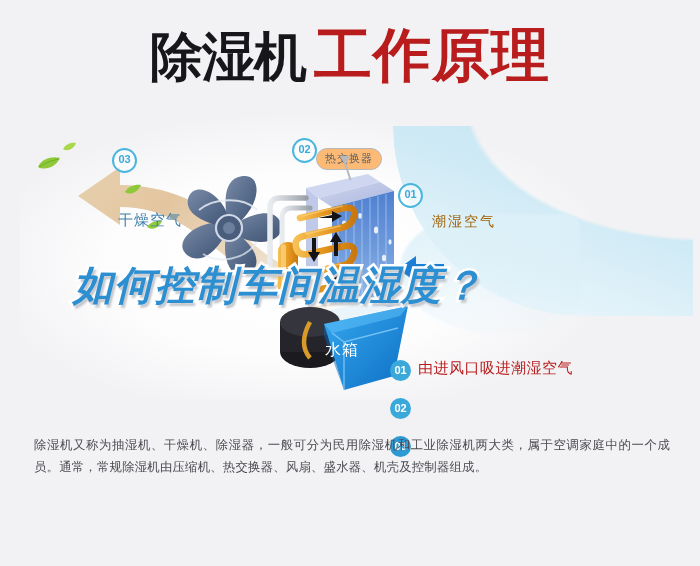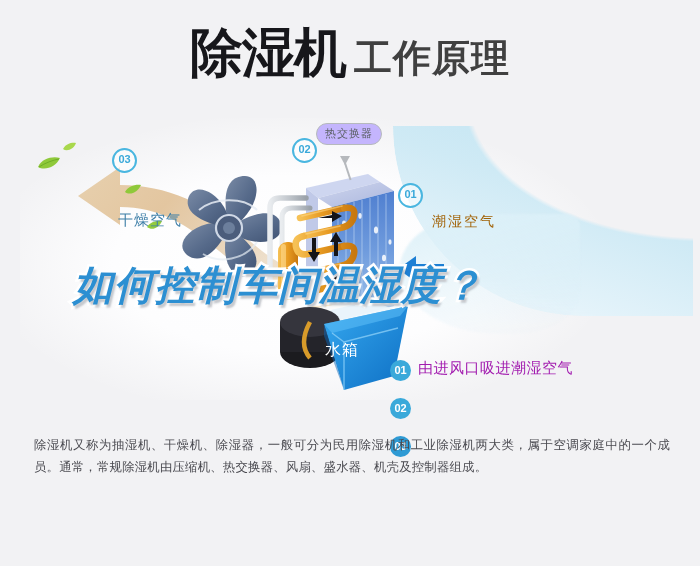--- a/index.html
+++ b/index.html
@@ -18,21 +18,21 @@
     text-align:center;white-space:nowrap;
     line-height:1;
   }
   .title-a{
     font-family:"DejaVu Sans","Liberation Sans",sans-serif;
     font-size:53px;font-weight:700;color:#17171b;
     letter-spacing:-1px;vertical-align:baseline;text-align:right;
   }
   .title-b{
     font-family:"Liberation Sans","DejaVu Sans",sans-serif;
-    font-size:38px;font-weight:700;color:#404040;
+    font-size:58px;font-weight:700;color:#b91c1c;
     letter-spacing:1px;margin-left:8px;vertical-align:baseline;
   }
 
   
   .stage{position:absolute;left:0;top:118px;width:700px;height:282px;}
 
   
   .stage-glow{
     position:absolute;left:20px;top:0;width:660px;height:282px;
     background:radial-gradient(ellipse 62% 70% at 42% 52%,#ffffff 0%,#fdfdfe 45%,rgba(248,248,250,0) 78%);
@@ -78,23 +78,23 @@
   }
   .lbl{
     position:absolute;white-space:nowrap;
     font-family:"DejaVu Sans","Liberation Sans",sans-serif;
   }
   .lbl-dry{left:118px;top:93px;font-size:15px;color:#3e7fa8;letter-spacing:1px;}
   .lbl-humid{left:432px;top:95px;font-size:14px;color:#a16207;letter-spacing:2px;}
   .lbl-tank{left:325px;top:222px;font-size:16px;color:#ffffff;letter-spacing:1px;}
 
   .callout{
-    position:absolute;left:316px;top:5px;
+    position:absolute;left:316px;top:30px;
     padding:2px 8px 3px;border:1.6px solid #b6b9bd;border-radius:11px;
-    background:#c4b5fd;color:#5b6066;font-size:11px;letter-spacing:1px;
+    background:#fdba74;color:#5b6066;font-size:11px;letter-spacing:1px;
     font-family:"DejaVu Sans","Liberation Sans",sans-serif;white-space:nowrap;
   }
   .callout-tail{
     position:absolute;left:340px;top:38px;width:0;height:0;
     border-left:5px solid transparent;border-right:5px solid transparent;
     border-top:9px solid #b6b9bd;
   }
   .callout-line{
     position:absolute;left:344px;top:45px;width:1.6px;height:18px;background:#b6b9bd;
     transform:rotate(-18deg);transform-origin:top center;
@@ -105,21 +105,21 @@
   .step{position:relative;height:38px;}
   .step-badge{
     position:absolute;left:0;top:4px;width:21px;height:21px;border-radius:50%;
     background:#2e9ad4;color:#fff;font-size:11px;font-weight:700;
     line-height:21px;text-align:center;font-family:"Liberation Sans",sans-serif;
   }
   .step-badge.hollow{background:#3aa9da;}
   .step-text{
     position:absolute;left:28px;top:3px;
     font-family:"DejaVu Sans","Liberation Sans",sans-serif;
-    font-size:15px;color:#a21caf;white-space:nowrap;letter-spacing:.5px;
+    font-size:15px;color:#b91c1c;white-space:nowrap;letter-spacing:.5px;
   }
 
   
   .overlay{
     position:absolute;left:0;top:258px;width:556px;text-align:center;
     pointer-events:none;
   }
   .overlay span{
     display:inline-block;
     font-family:"DejaVu Sans","Liberation Sans",sans-serif;

